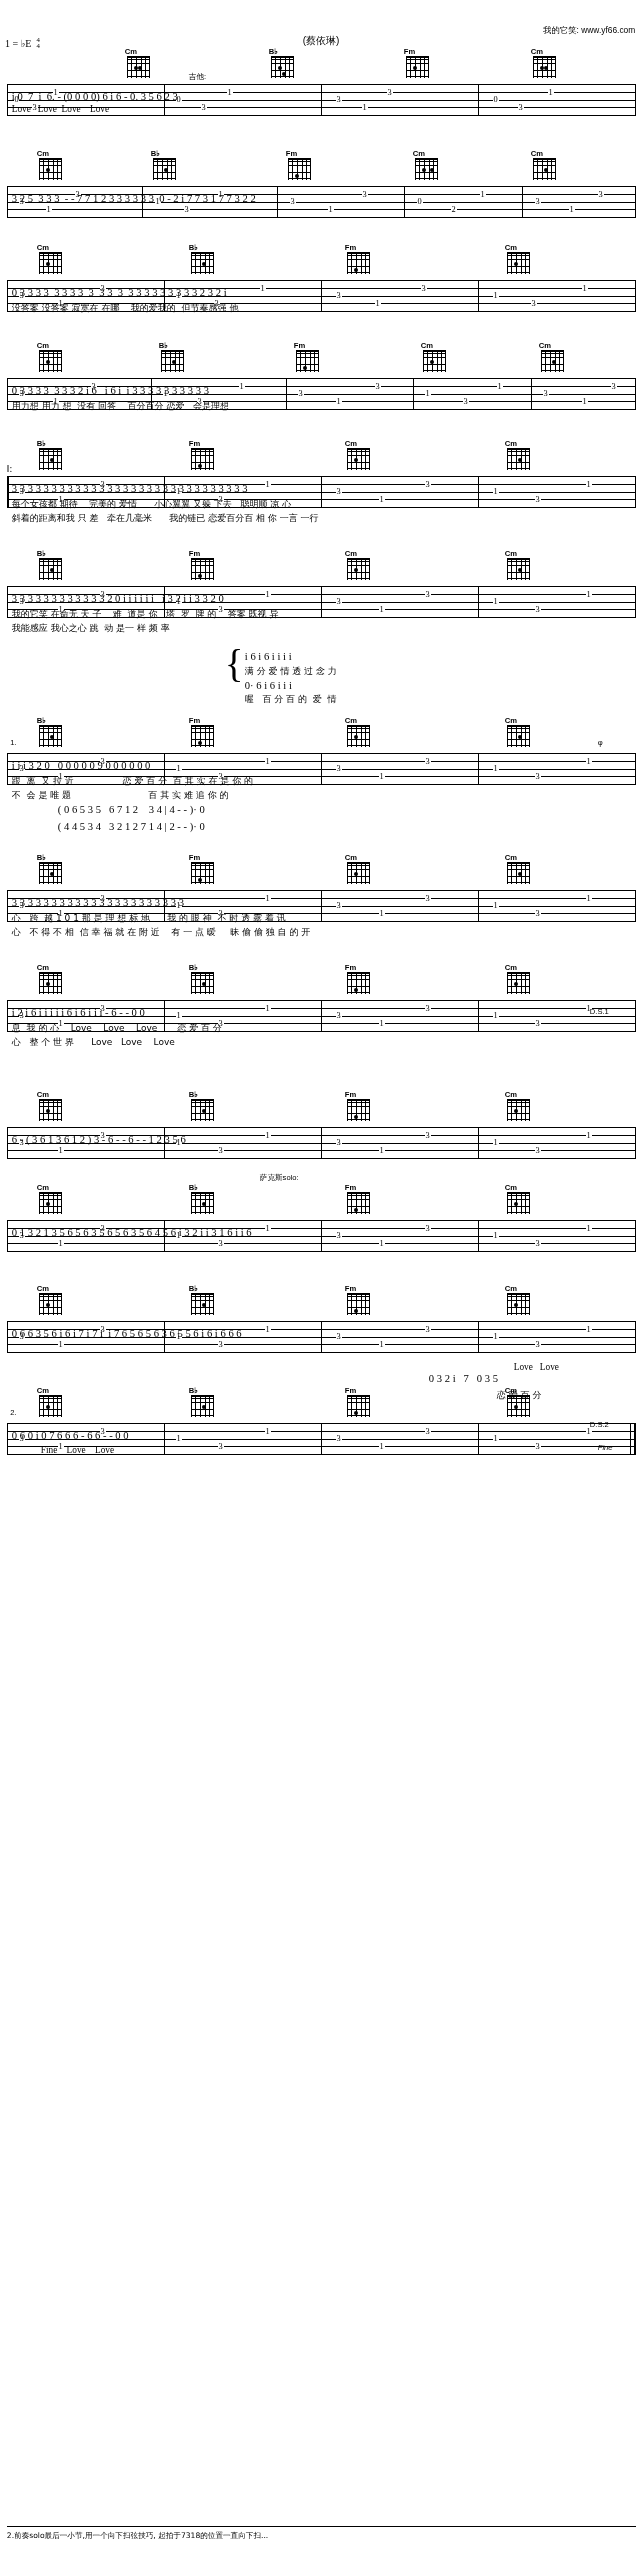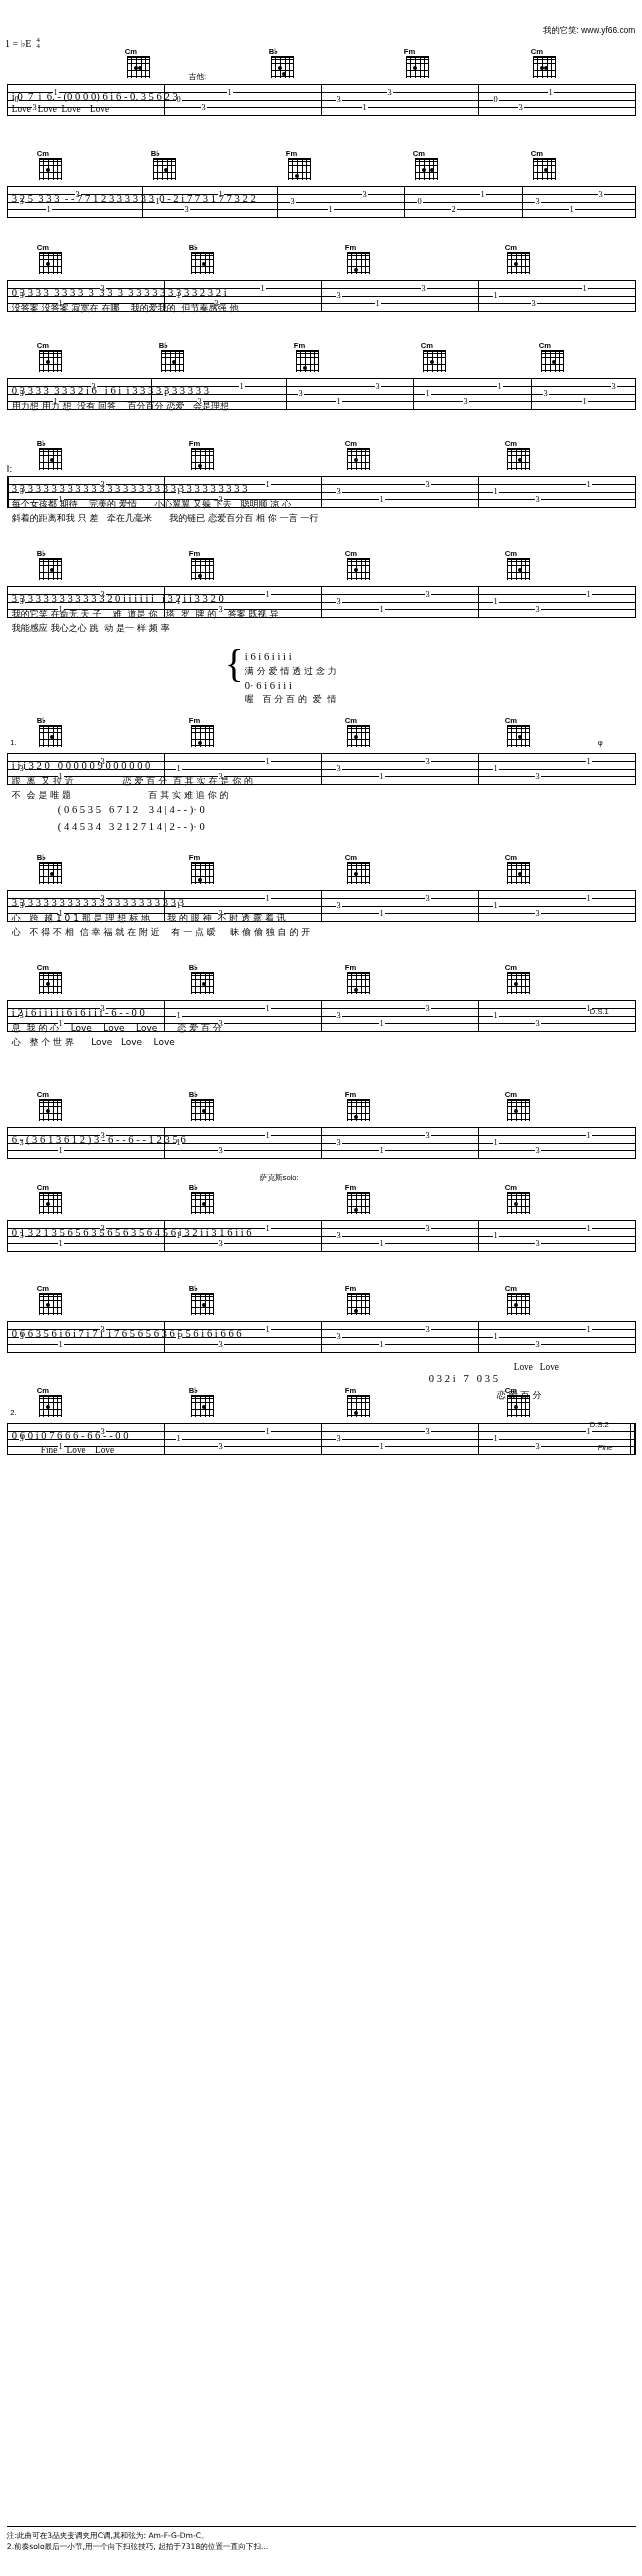--- a/index.html
+++ b/index.html
@@ -62,20 +62,21 @@
 
   
   .footer{position:absolute;left:6.8px;width:629px;font-family:"DejaVu Sans",sans-serif;font-size:7.6px;line-height:11px;}
   .footer .hr{border-top:0.8px solid #000;margin-bottom:2.5px;width:100%;}
 </style>
 </head>
 <body>
 
 <div class="sheet">
 
+  <div class="subtitle">(蔡依琳)</div>
   <div class="site">我的它笑: www.yf66.com</div>
   <div class="keysig">
     <span>1 = ♭E</span>
     <span class="meter">4<br>4</span>
   </div>
 
   <div class="system" style="top:47px;">
     <div style="position:relative;height:34px;">
       <div class="chordbox" style="left:118px;top:0;">
         <div class="cname">Cm</div>
@@ -1426,20 +1427,19 @@
       <div class="tabnum" style="left:579px;top:7.6px;">1</div>
     </div>
     <div class="numline" style="left:5px;top:44px;">0 6 0 i 0 7 6 6 6 - 6 6 - - 0 0</div>
     <div class="mark" style="left:583px;top:34px;">D.S.2</div>
     <div class="mark it" style="left:591px;top:57px;">Fine</div>
     <div class="lyric en" style="left:34px;top:59px;">Fine    Love    Love</div>
   </div>
 
   <div class="footer" style="top:2526px;">
     <div class="hr"></div>
-    <div>注:此曲可在3品夹变调夹用C调,其和弦为: Am-F-G-Dm-C。</div>
     <div>
       <span>2.前奏solo最后一小节,用一个向下扫弦技巧,  起拍于7318的位置一直向下扫...</span>
     </div>
   </div>
 
 </div>
 
 
 </body></html>

